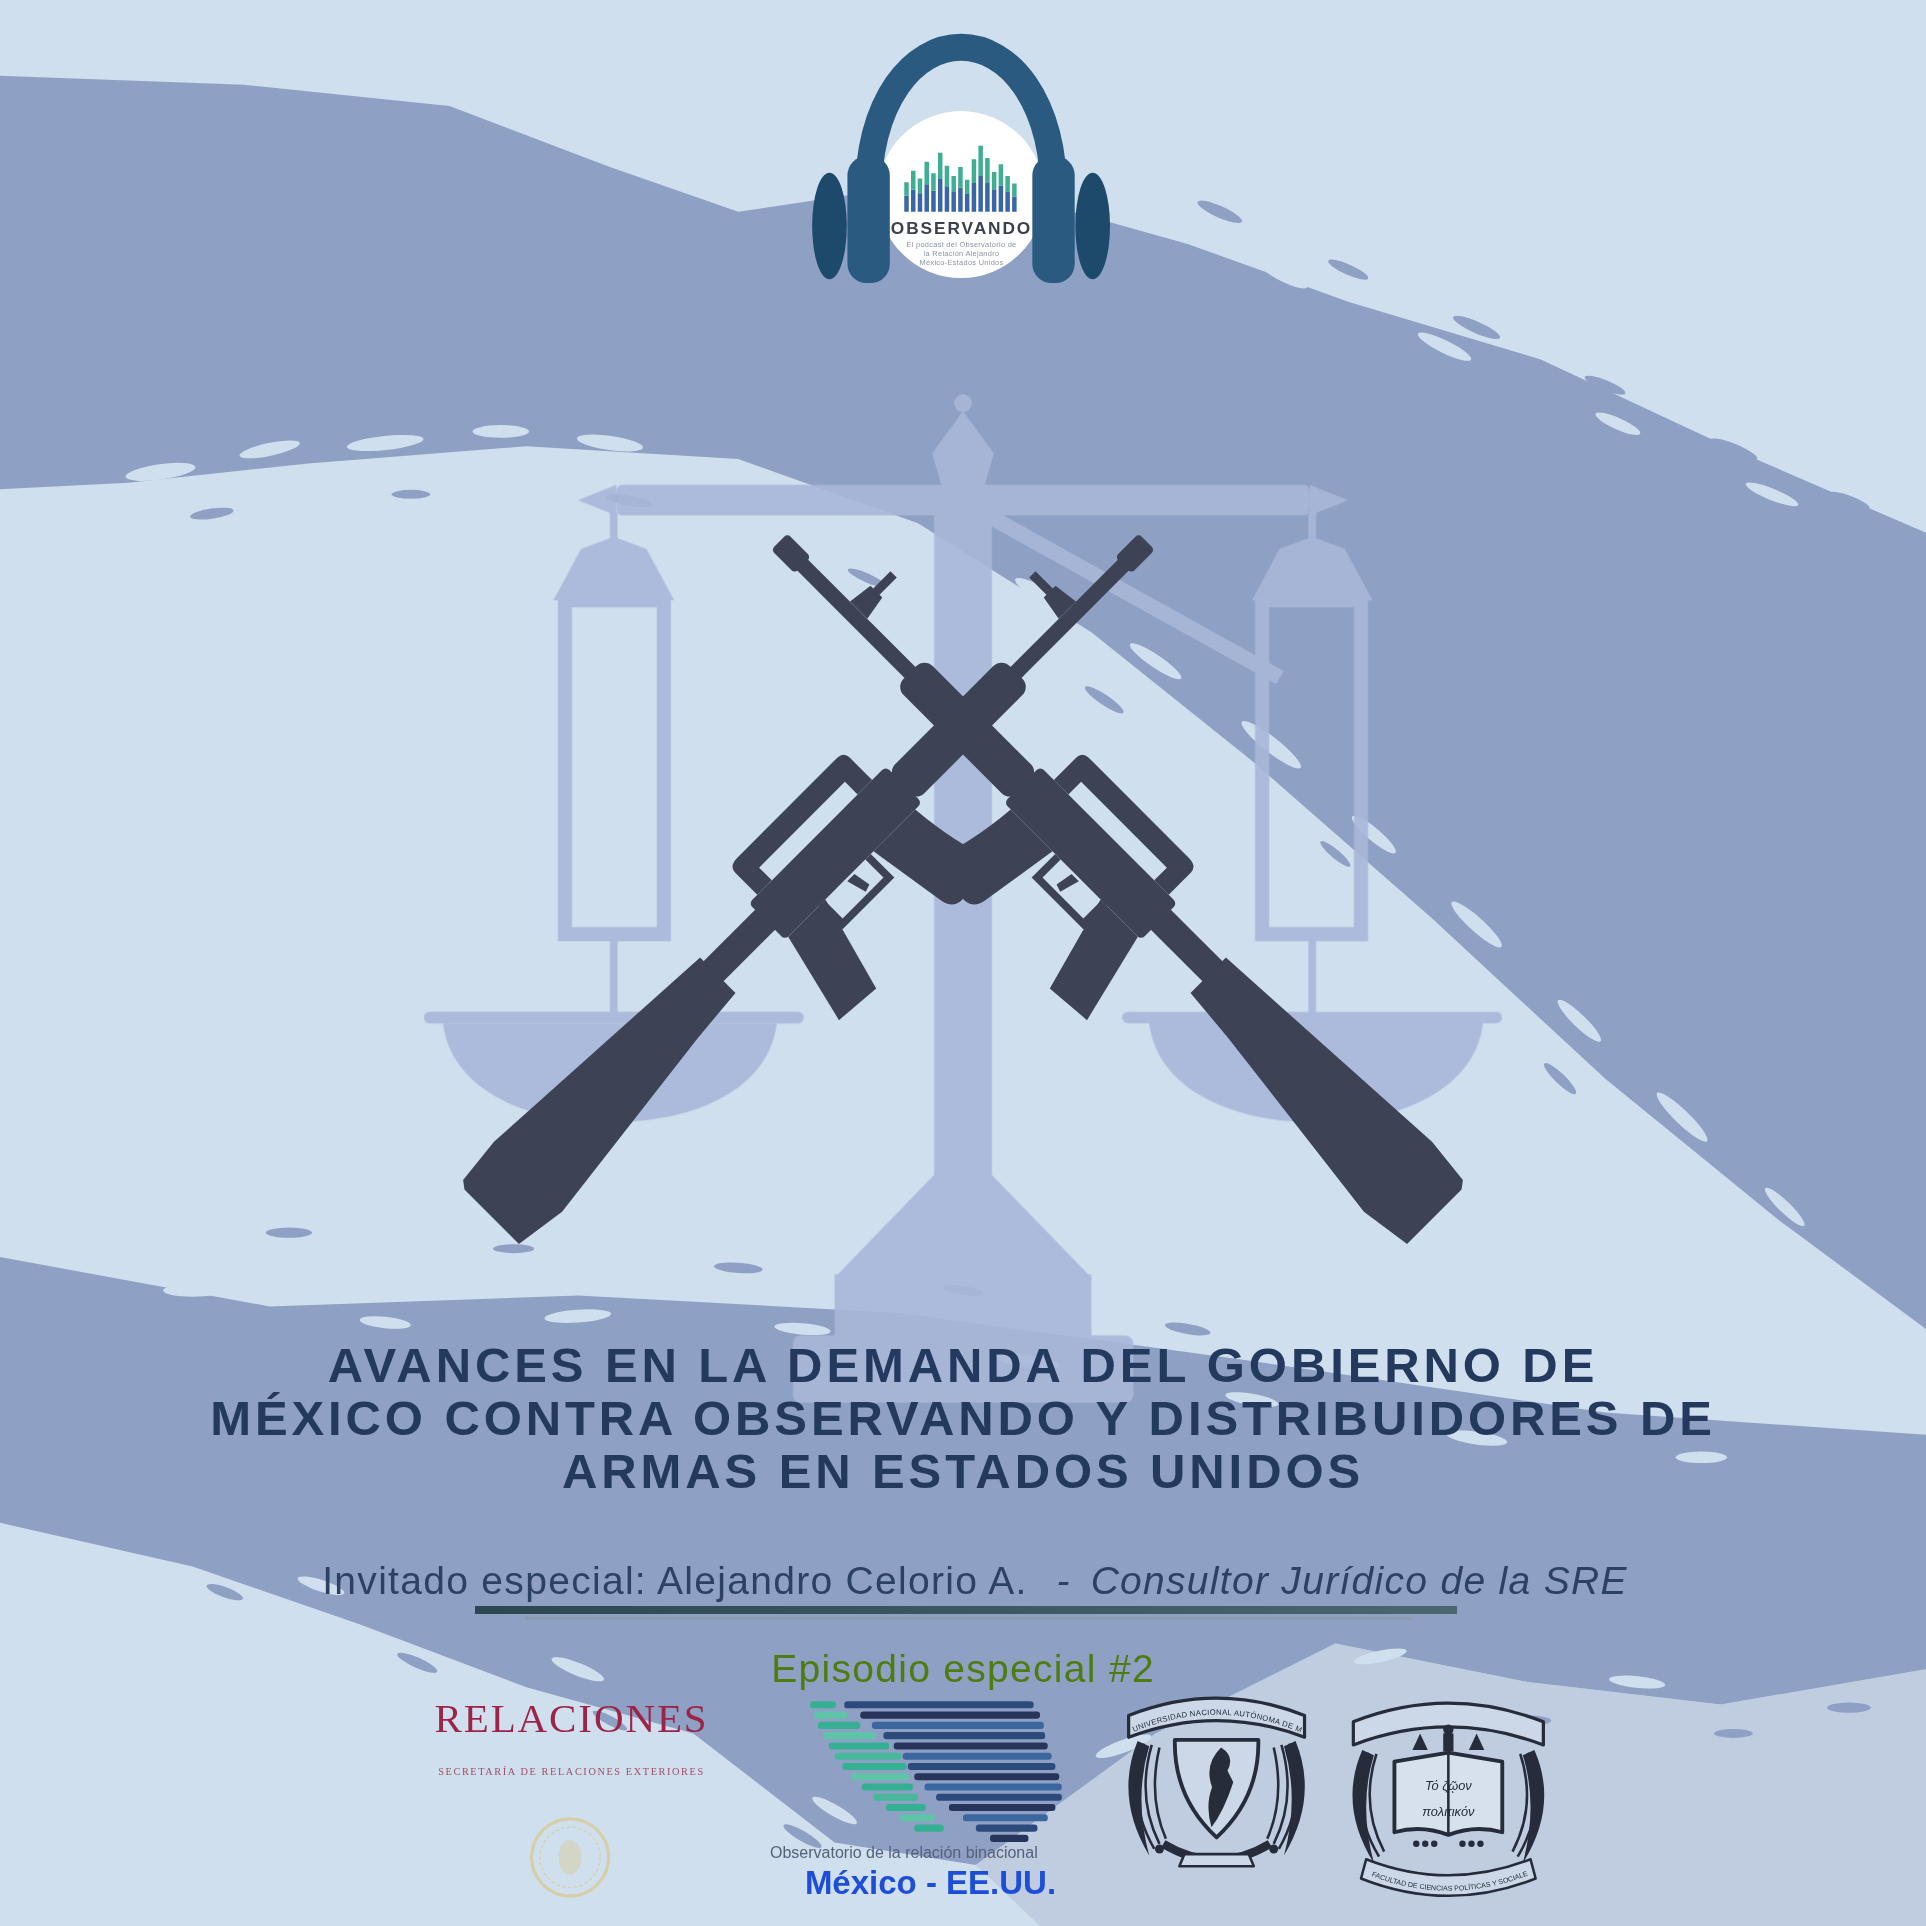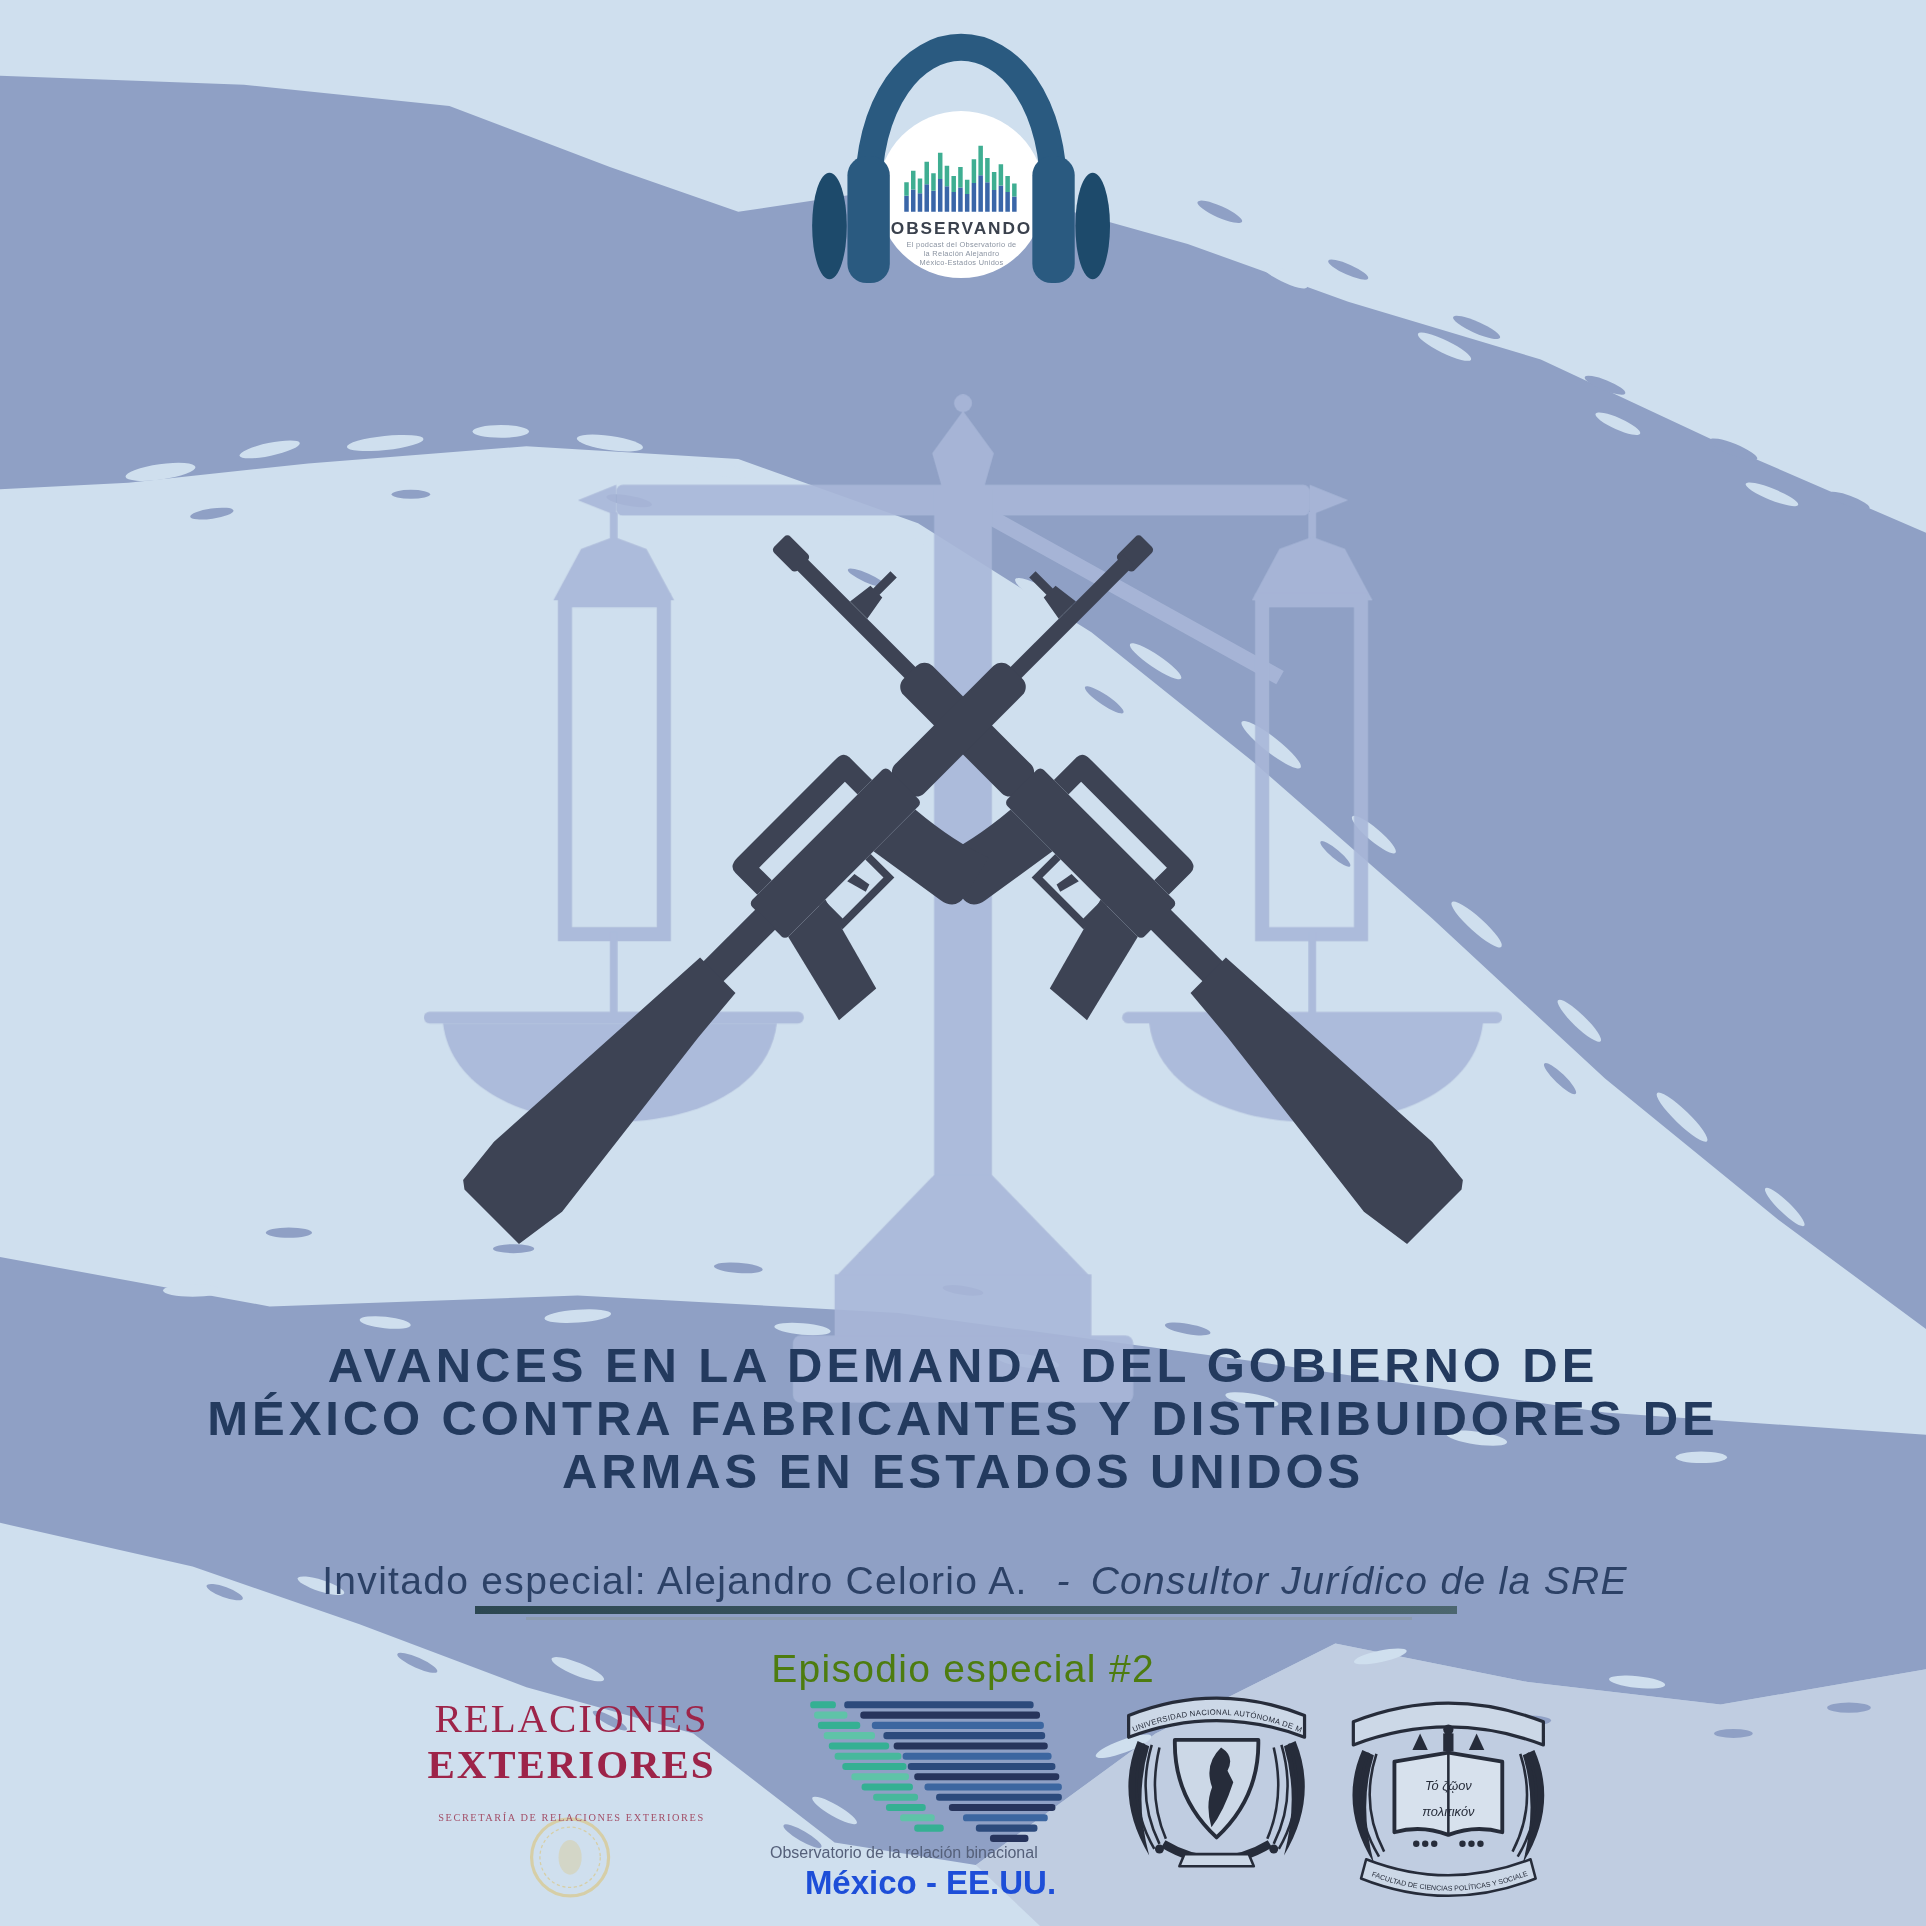--- a/index.html
+++ b/index.html
@@ -283,36 +283,35 @@
   </svg>
 
   <div class="obs-name">OBSERVANDO</div>
   <div class="obs-tagline">
     <div>El podcast del Observatorio de</div>
     <div>la Relación Alejandro</div>
     <div>México-Estados Unidos</div>
   </div>
 
   <div class="txt title-line" style="top:1330px">AVANCES EN LA DEMANDA DEL GOBIERNO DE</div>
-  <div class="txt title-line" style="top:1383px">MÉXICO CONTRA FABRICANTES Y DISTRIBUIDORES DE</div>
+  <div class="txt title-line" style="top:1383px">MÉXICO CONTRA OBSERVANDO Y DISTRIBUIDORES DE</div>
   <div class="txt title-line" style="top:1436px">ARMAS EN ESTADOS UNIDOS</div>
 
   <div class="txt guest" style="top:1559px">
     <span>Invitado especial: Alejandro Celorio A.</span>
     <span class="role">-</span>
     <span class="role" style="margin-left:7.7px">Consultor Jurídico de la SRE</span>
   </div>
   <div class="underline-bar"></div>
   <div class="underline-echo"></div>
 
   <div class="txt episode" style="top:1647px">Episodio especial #2</div>
 
   <div class="sre-block">
     <div class="sre-l1">RELACIONES</div>
-    <div class="sre-l2">EXTERIORES</div>
     <div class="sre-sub">SECRETARÍA DE RELACIONES EXTERIORES</div>
   </div>
 
   <div class="obsmap-caption">Observatorio de la relación binacional</div>
   <div class="obsmap-binational">México - EE.UU.</div>
 
 </div>
 
 
 </body></html>

